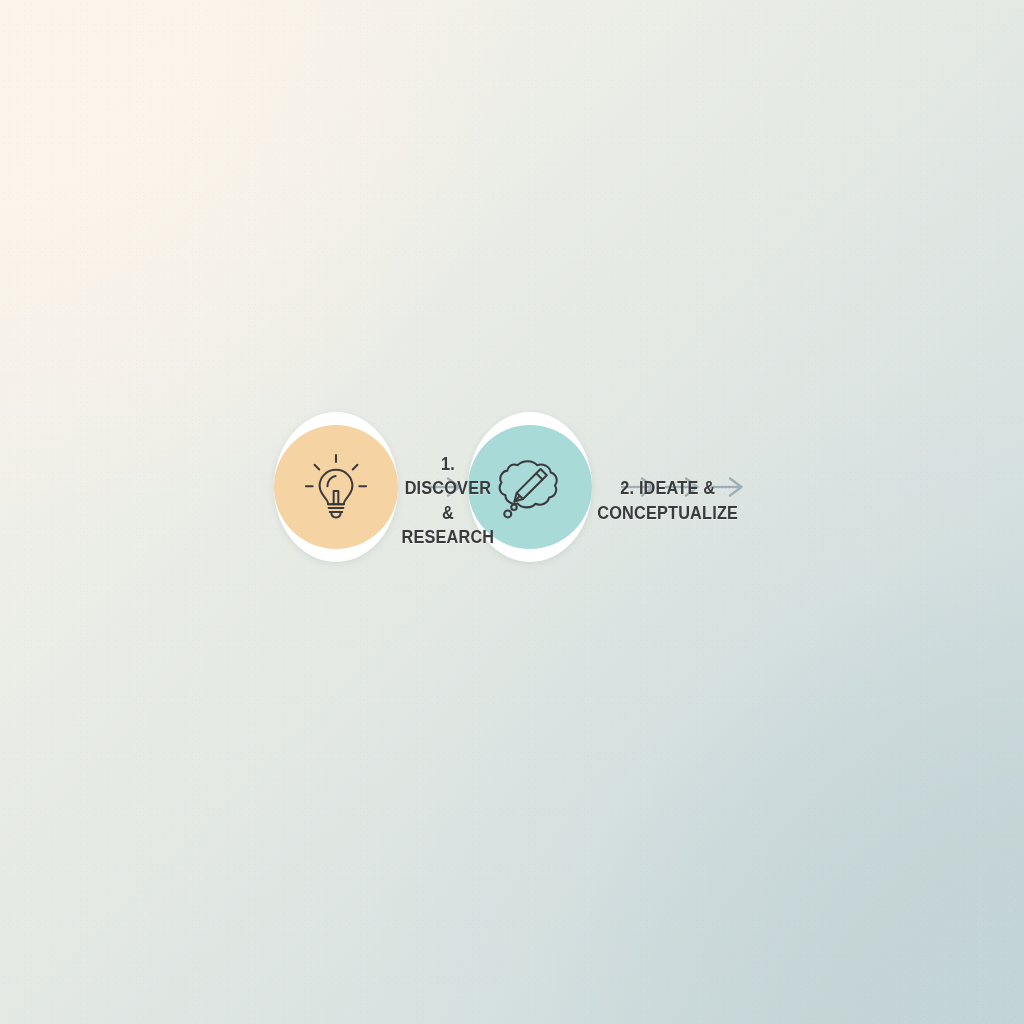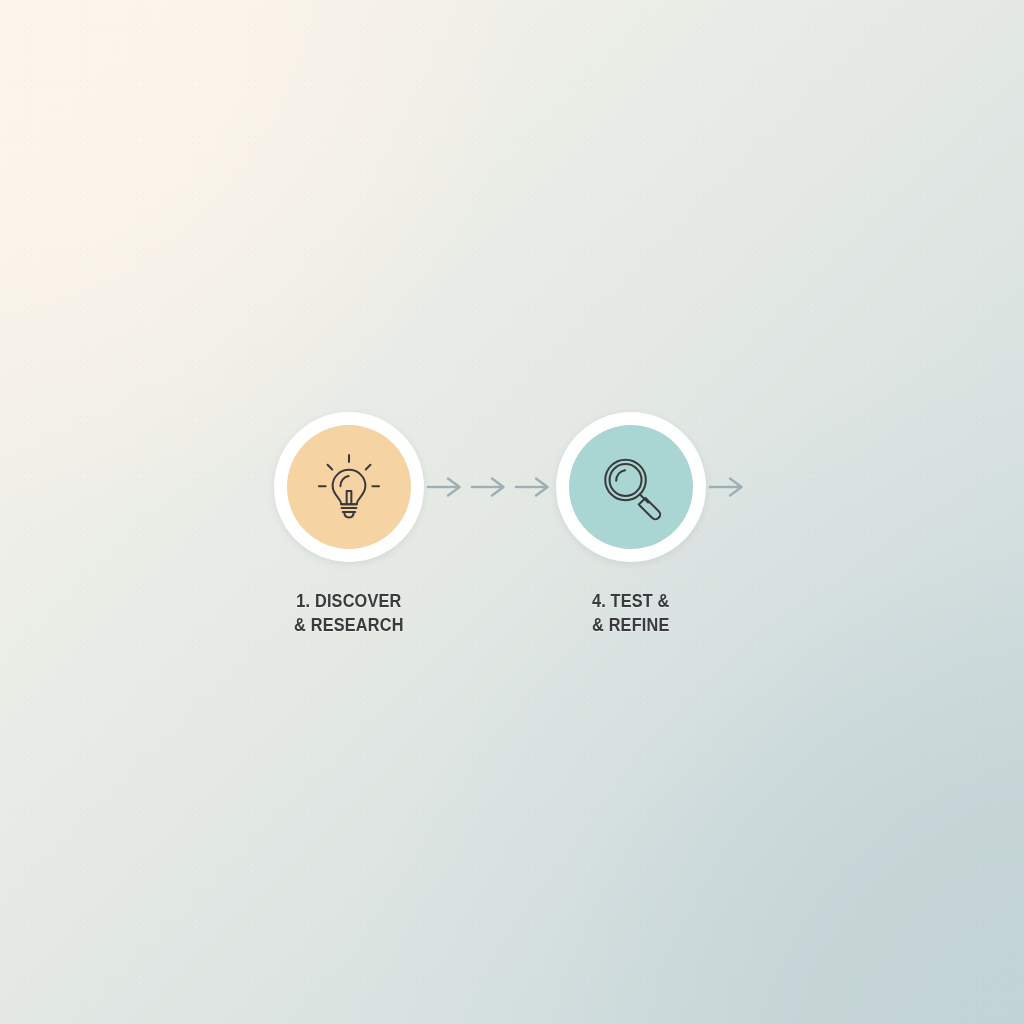--- a/index.html
+++ b/index.html
@@ -56,21 +56,21 @@
     top: 412px;
     width: 1024px;
     display: flex;
     align-items: flex-start;
     justify-content: center;
   }
 
   .step {
     width: 150px;
     display: flex;
-    flex-direction: column;
+    flex-direction: row;
     align-items: center;
     flex: 0 0 auto;
   }
 
   .badge {
     width: 150px;
     height: 150px;
     border-radius: 50%;
     background: #FFFFFF;
     display: flex;
@@ -148,53 +148,57 @@
 &amp; RESEARCH</div>
   </div>
 
   <div class="connector">
     <svg viewBox="0 0 40 26" fill="none" stroke="#9DAFB5" stroke-width="2.4" stroke-linecap="round" stroke-linejoin="round">
       <path d="M2 13 L32 13" stroke-dasharray="1.6 2.1" stroke="#9DAFB5"></path>
       <path d="M22 4.5 L33.5 13 L22 21.5" stroke="#9DAFB5"></path>
     </svg>
   </div>
 
-
-  <div class="connector">
-    <svg viewBox="0 0 40 26" fill="none" stroke="#9DAFB5" stroke-width="2.4" stroke-linecap="round" stroke-linejoin="round">
-      <path d="M2 13 L32 13" stroke-dasharray="1.6 2.1" stroke="#9DAFB5"></path>
-      <path d="M22 4.5 L33.5 13 L22 21.5" stroke="#9DAFB5"></path>
-    </svg>
-  </div>
-
-
-  <div class="connector">
-    <svg viewBox="0 0 40 26" fill="none" stroke="#9DAFB5" stroke-width="2.4" stroke-linecap="round" stroke-linejoin="round">
-      <path d="M2 13 L32 13" stroke-dasharray="1.6 2.1" stroke="#9DAFB5"></path>
-      <path d="M22 4.5 L33.5 13 L22 21.5" stroke="#9DAFB5"></path>
-    </svg>
-  </div>
-
   <div class="step">
     <div class="badge">
-      <div class="disc" id="disc4" style="background: rgb(169, 213, 210);">
+      <div class="disc" id="disc2" style="background: rgb(168, 218, 216);">
         <span class="glyph">
           <svg viewBox="0 0 100 100" fill="none" stroke="#3A3A3C" stroke-width="2.6" stroke-linecap="round" stroke-linejoin="round">
-            <circle cx="43" cy="41" r="26" stroke="#3A3A3C"></circle>
-            <circle cx="43" cy="41" r="20.5" stroke="#3A3A3C"></circle>
-            <path d="M31 42 C31 34.5 36 29.5 42.5 28.5" stroke="#3A3A3C"></path>
-            <path d="M61.5 59.5 L72 70" stroke="#3A3A3C"></path>
-            <path d="M68.5 64 L85.5 81 C88 83.5 88 87 85.5 89.5 C83 92 79.5 92 77 89.5 L60 72.5 Z" stroke="#3A3A3C"></path>
+            <path d="M34 22 C41 15 54 15.5 59 22 C67 19.5 76 24 76.5 31.5 C84 33.5 86.5 42 82 48
+                     C86 54 82 62.5 74.5 63.5 C73 71 64 74.5 57 71.5 C51.5 78 39 77.5 34 71
+                     C26.5 73 18.5 68 18.5 60.5 C11 58.5 9 50 13.5 44.5 C9.5 38.5 13.5 30 21 29 C22 23 27.5 19.5 34 22 Z" stroke="#3A3A3C"></path>
+            <path d="M26 84.5 C26 87 24 89 21.5 89 C19 89 17 87 17 84.5 C17 82 19 80 21.5 80 C24 80 26 82 26 84.5 Z" stroke="#3A3A3C"></path>
+            <path d="M33 76 C33 78 31.5 79.5 29.5 79.5 C27.5 79.5 26 78 26 76 C26 74 27.5 72.5 29.5 72.5 C31.5 72.5 33 74 33 76 Z" stroke="#3A3A3C"></path>
+            <path d="M63.5 27 L71.5 35 L41 65.5 L30 68.5 L33 57.5 Z" stroke="#3A3A3C"></path>
+            <path d="M33 57.5 L41 65.5" stroke="#3A3A3C"></path>
+            <path d="M58 32.5 L66 40.5" stroke="#3A3A3C"></path>
+            <path d="M30 68.5 L36 62.5" stroke="#3A3A3C"></path>
           </svg>
         </span>
       </div>
     </div>
-    <div class="label" style="color: rgb(58, 58, 60);">4. TEST &amp;
-&amp; REFINE</div>
-  </div>
+    <div class="label" style="color: rgb(58, 58, 60);">2. IDEATE &amp;
+CONCEPTUALIZE</div>
+  </div>
+
+  <div class="connector">
+    <svg viewBox="0 0 40 26" fill="none" stroke="#9DAFB5" stroke-width="2.4" stroke-linecap="round" stroke-linejoin="round">
+      <path d="M2 13 L32 13" stroke-dasharray="1.6 2.1" stroke="#9DAFB5"></path>
+      <path d="M22 4.5 L33.5 13 L22 21.5" stroke="#9DAFB5"></path>
+    </svg>
+  </div>
+
+
+  <div class="connector">
+    <svg viewBox="0 0 40 26" fill="none" stroke="#9DAFB5" stroke-width="2.4" stroke-linecap="round" stroke-linejoin="round">
+      <path d="M2 13 L32 13" stroke-dasharray="1.6 2.1" stroke="#9DAFB5"></path>
+      <path d="M22 4.5 L33.5 13 L22 21.5" stroke="#9DAFB5"></path>
+    </svg>
+  </div>
+
 
   <div class="connector">
     <svg viewBox="0 0 40 26" fill="none" stroke="#9DAFB5" stroke-width="2.4" stroke-linecap="round" stroke-linejoin="round">
       <path d="M2 13 L32 13" stroke-dasharray="1.6 2.1" stroke="#9DAFB5"></path>
       <path d="M22 4.5 L33.5 13 L22 21.5" stroke="#9DAFB5"></path>
     </svg>
   </div>
 
 
 </div>

